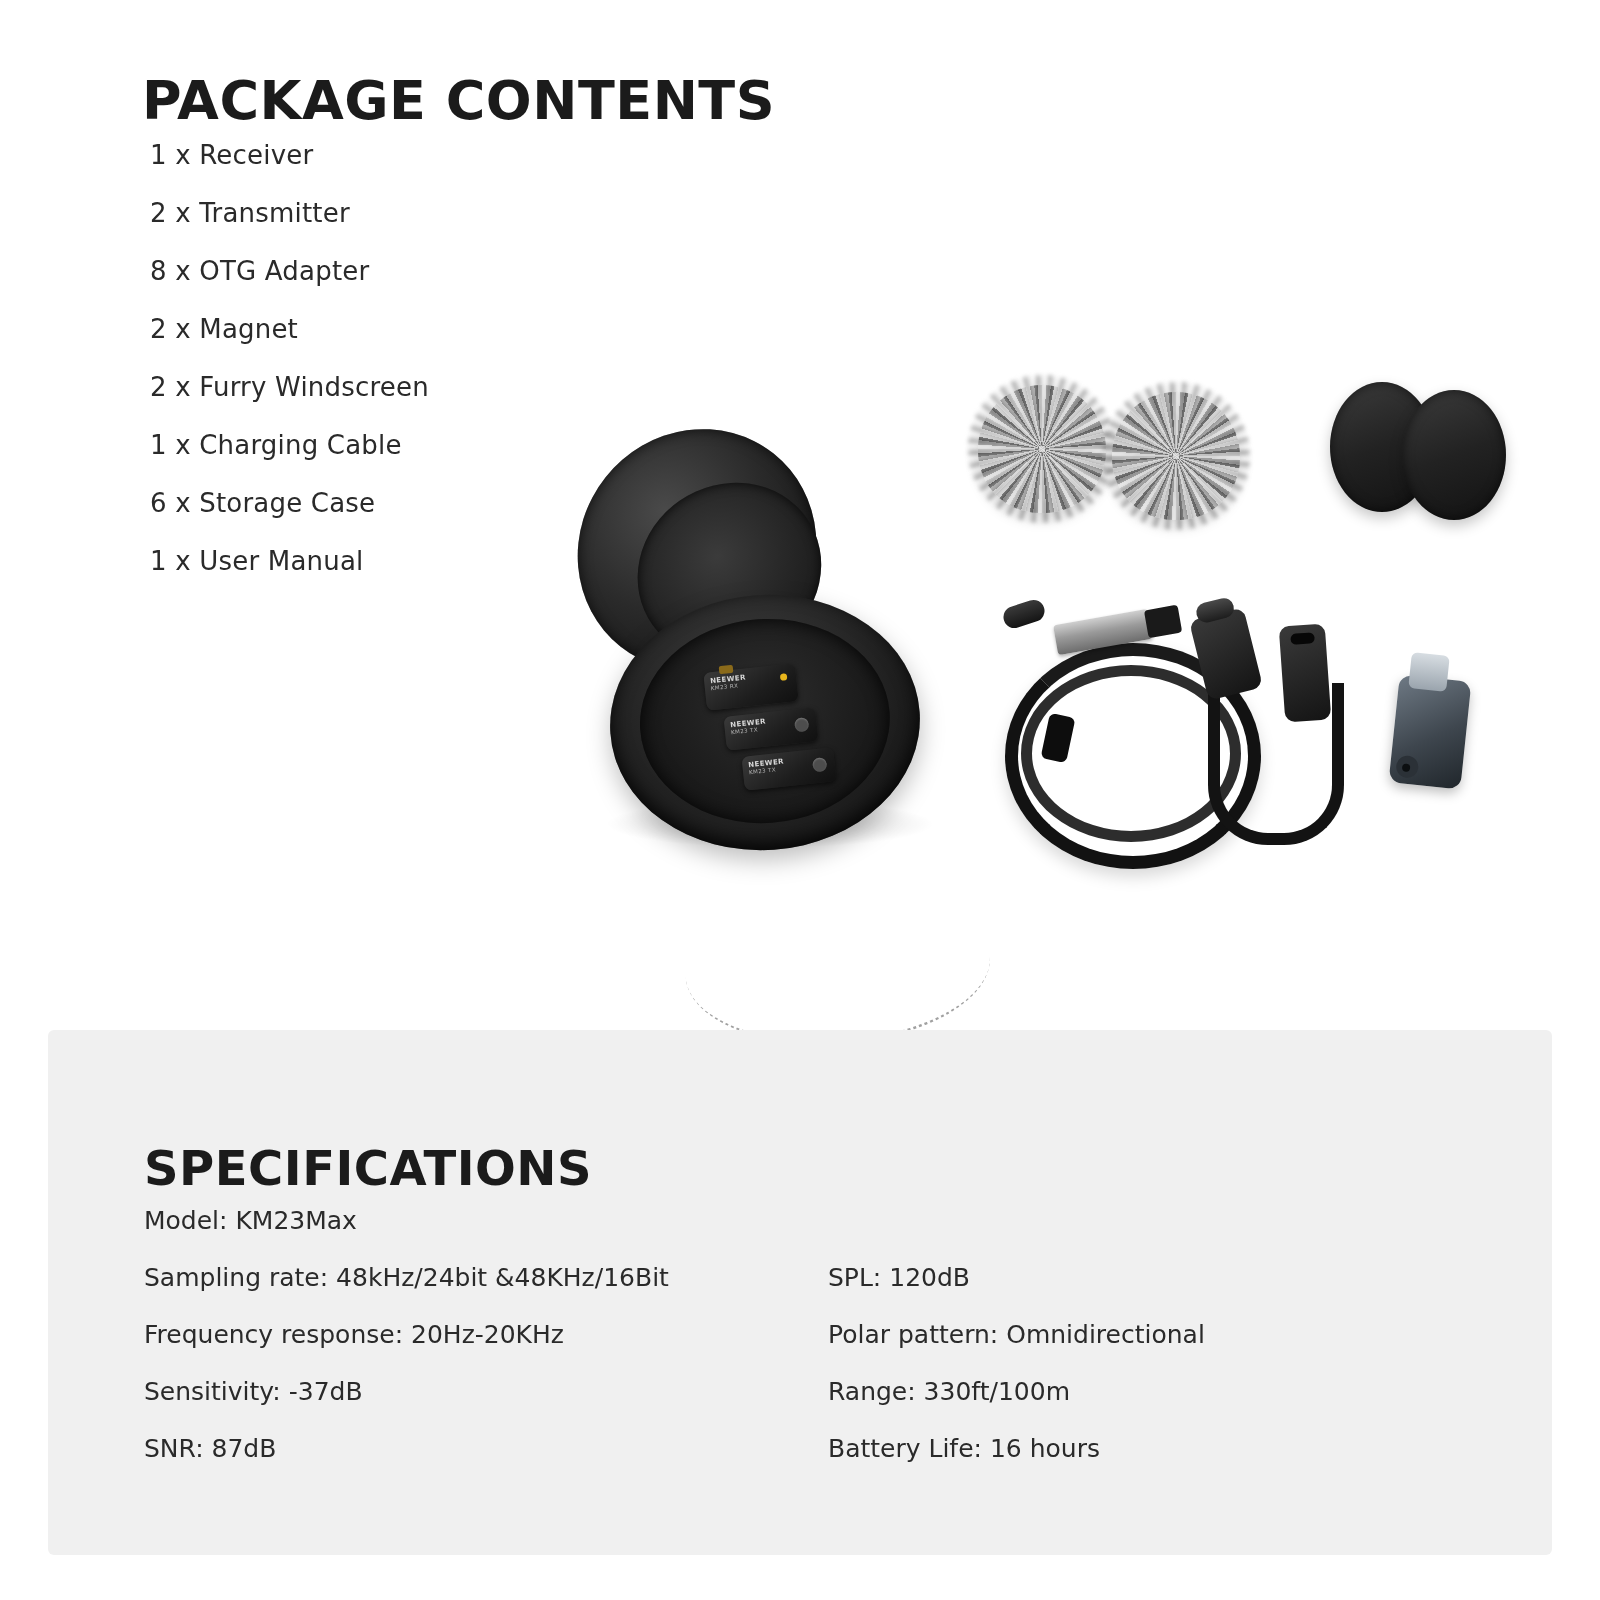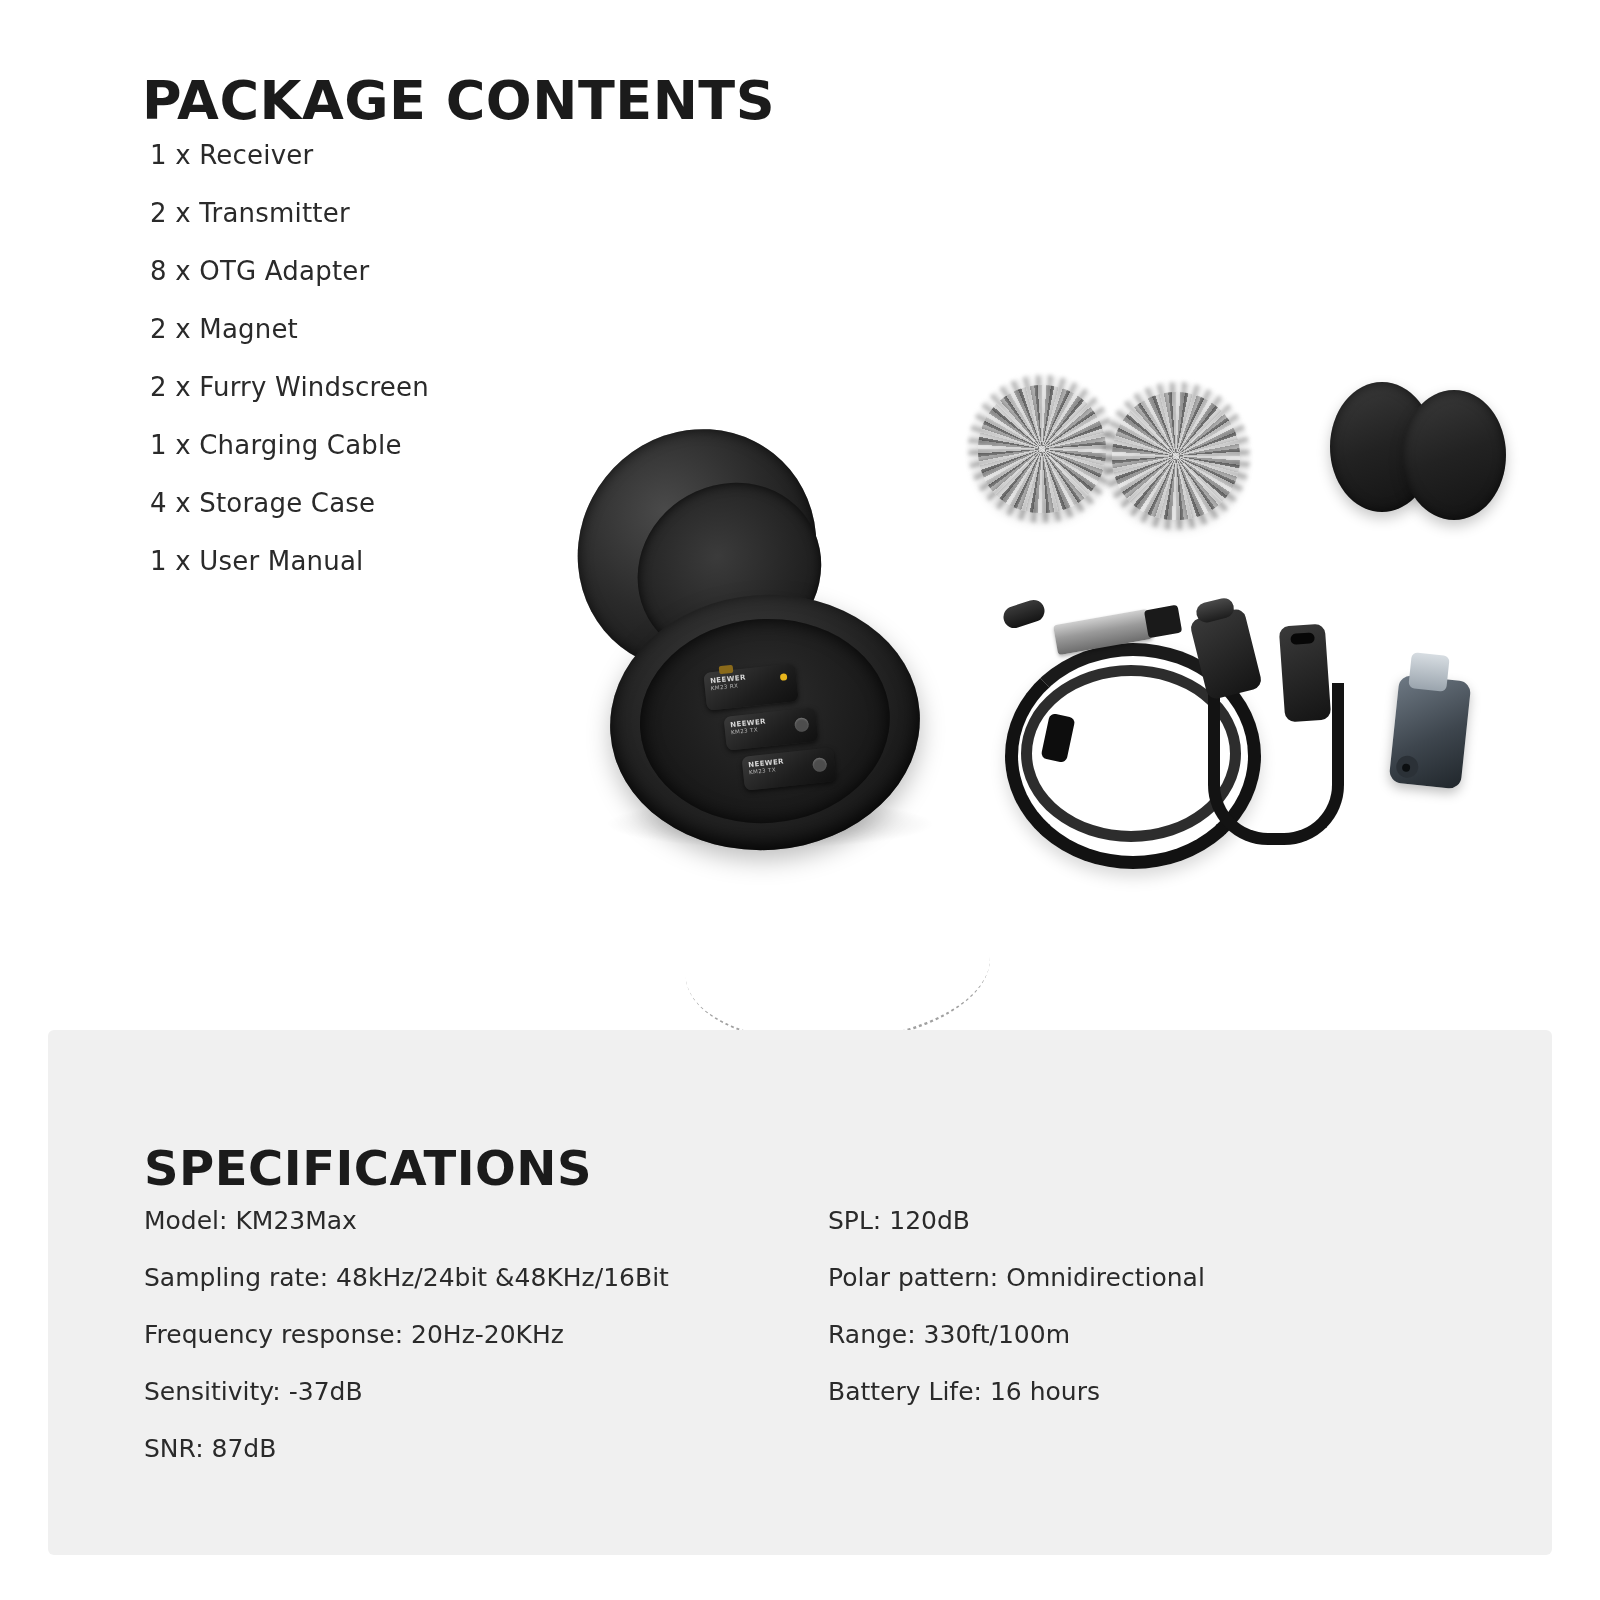--- a/index.html
+++ b/index.html
@@ -249,20 +249,21 @@
     font-size: 48px;
     letter-spacing: 0.5px;
     color: #1b1b1b;
   }
   .spec-cols {
     position: absolute;
     left: 96px;
     top: 162px;
     width: 1340px;
     display: flex;
+    align-items: flex-end;
   }
   .spec-col { width: 50%; }
   .spec-col.right { padding-left: 28px; }
   .spec-col ul { list-style: none; margin: 0; padding: 0; }
   .spec-col li {
     font-size: 25px;
     color: #2a2a2a;
     line-height: 57px;
     white-space: nowrap;
   }
@@ -274,21 +275,21 @@
 
   <h1 class="pkg-title">PACKAGE CONTENTS</h1>
 
   <ul class="pkg-list">
     <li>1 x Receiver</li>
     <li>2 x Transmitter</li>
     <li>8 x OTG Adapter</li>
     <li>2 x Magnet</li>
     <li>2 x Furry Windscreen</li>
     <li>1 x Charging Cable</li>
-    <li>4 x Storage Case</li>
+    <li>6 x Storage Case</li>
     <li>1 x User Manual</li>
   </ul>
 
   <div class="art">
 
     <div class="case-wrap">
       <div class="case-shadow"></div>
       <div class="case-lid">
         <div class="case-lid-inner"></div>
       </div>

